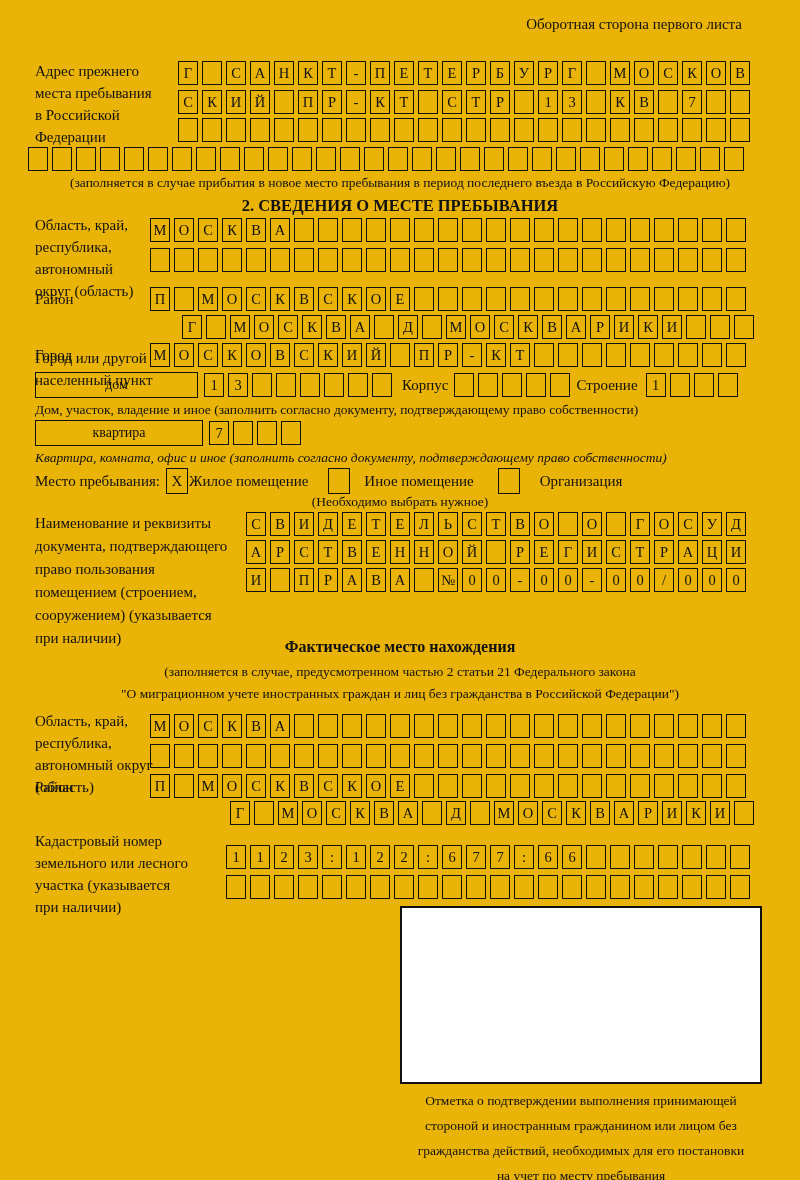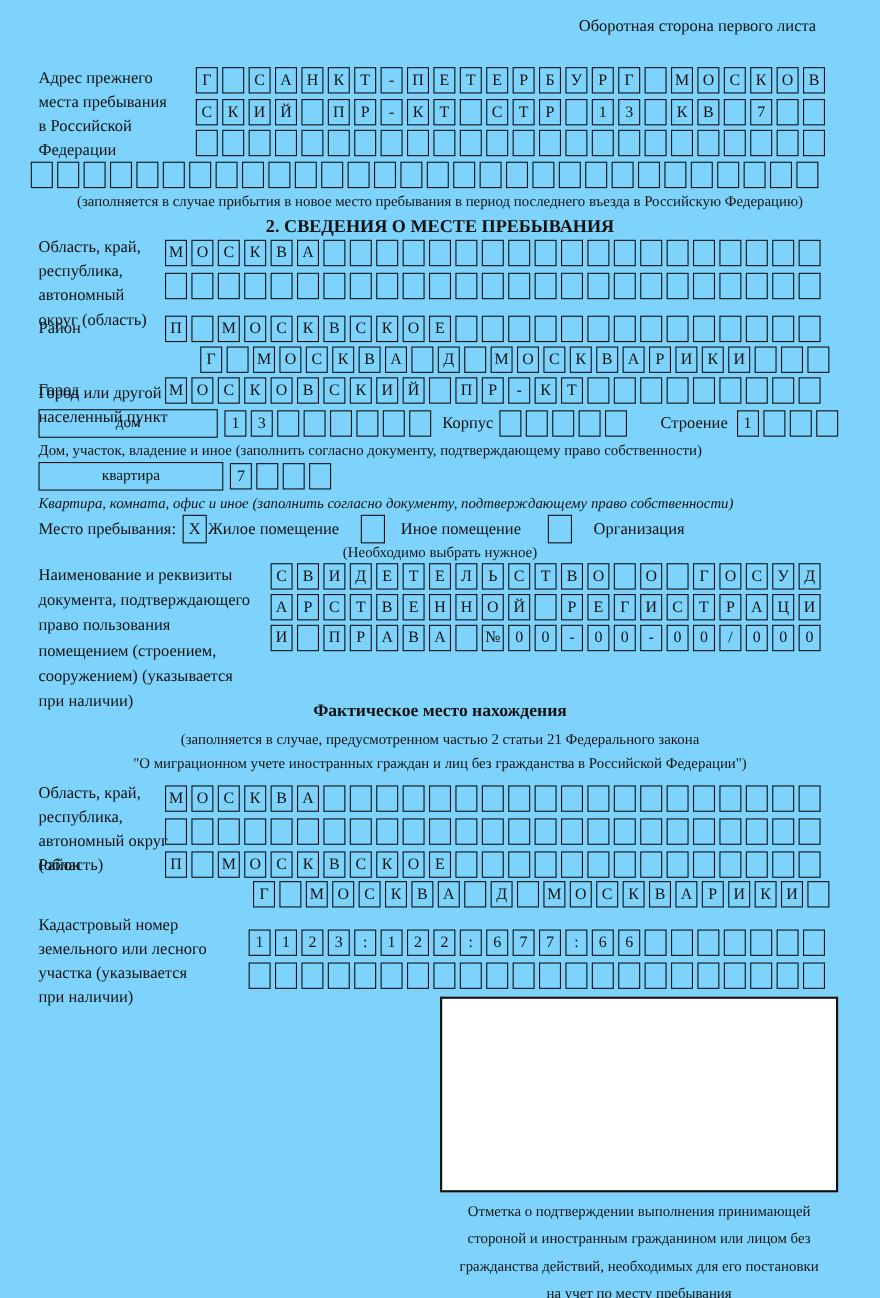--- a/index.html
+++ b/index.html
@@ -1,17 +1,17 @@
 <!DOCTYPE html>
 <html><head>
 <meta charset="utf-8">
 <style>
   html,body{margin:0;padding:0;background:#fff;}
   .page{
-    position:relative;width:800px;height:1180px;background:#7dd3fc;
+    position:relative;width:800px;height:1180px;background:#eab308;
     font-family:"Liberation Serif","DejaVu Serif",serif;color:#111;overflow:hidden;
   }
   .abs{position:absolute;}
   .lbl{font-size:15px;line-height:22px;white-space:pre-line;}
   .lbl2{font-size:15px;line-height:23px;white-space:pre-line;}
   .note{font-size:13.5px;}
   .center{width:100%;text-align:center;}
   .title{font-weight:bold;font-size:16.5px;}
   .cells{display:flex;}
   .cell{
@@ -316,21 +316,21 @@
         <span class="cell"></span>
       </div>
     <div class="inline-lbl" style="margin-left:6px;">Корпус</div>
     <div class="cells" style="margin-left:6px;margin-top:1px;">
         <span class="cell"></span>
         <span class="cell"></span>
         <span class="cell"></span>
         <span class="cell"></span>
         <span class="cell"></span>
       </div>
-    <div class="inline-lbl" style="margin-left:26px;">Строение</div>
+    <div class="inline-lbl" style="margin-left:2px;">Строение</div>
     <div class="cells" style="margin-left:8px;margin-top:1px;">
         <span class="cell">1</span>
         <span class="cell"></span>
         <span class="cell"></span>
         <span class="cell"></span>
       </div>
   </div>
   <div class="abs note" style="left:35px;top:402px;">Дом, участок, владение и иное (заполнить согласно документу, подтверждающему право собственности)</div>
 
   <div class="abs rowflex" style="left:35px;top:420px;">

